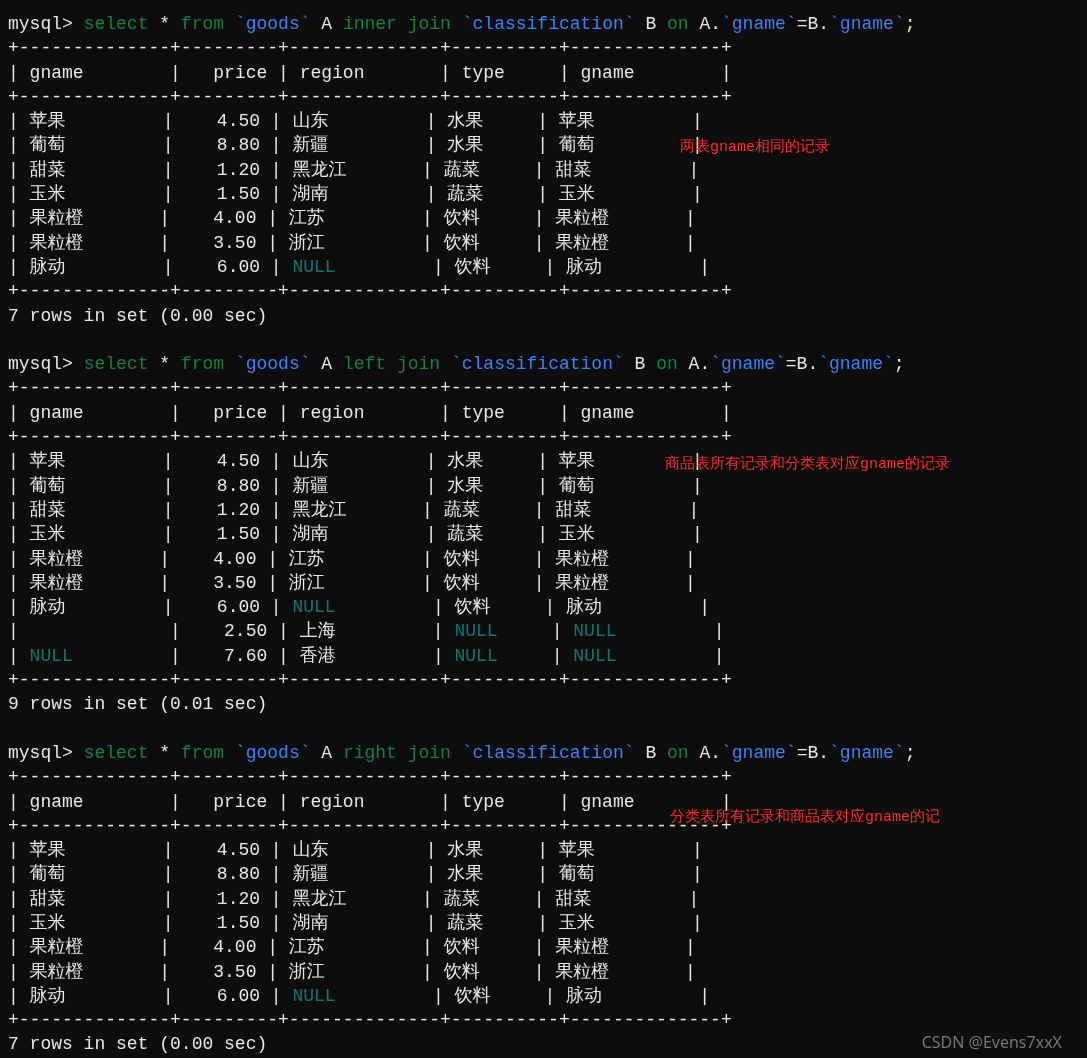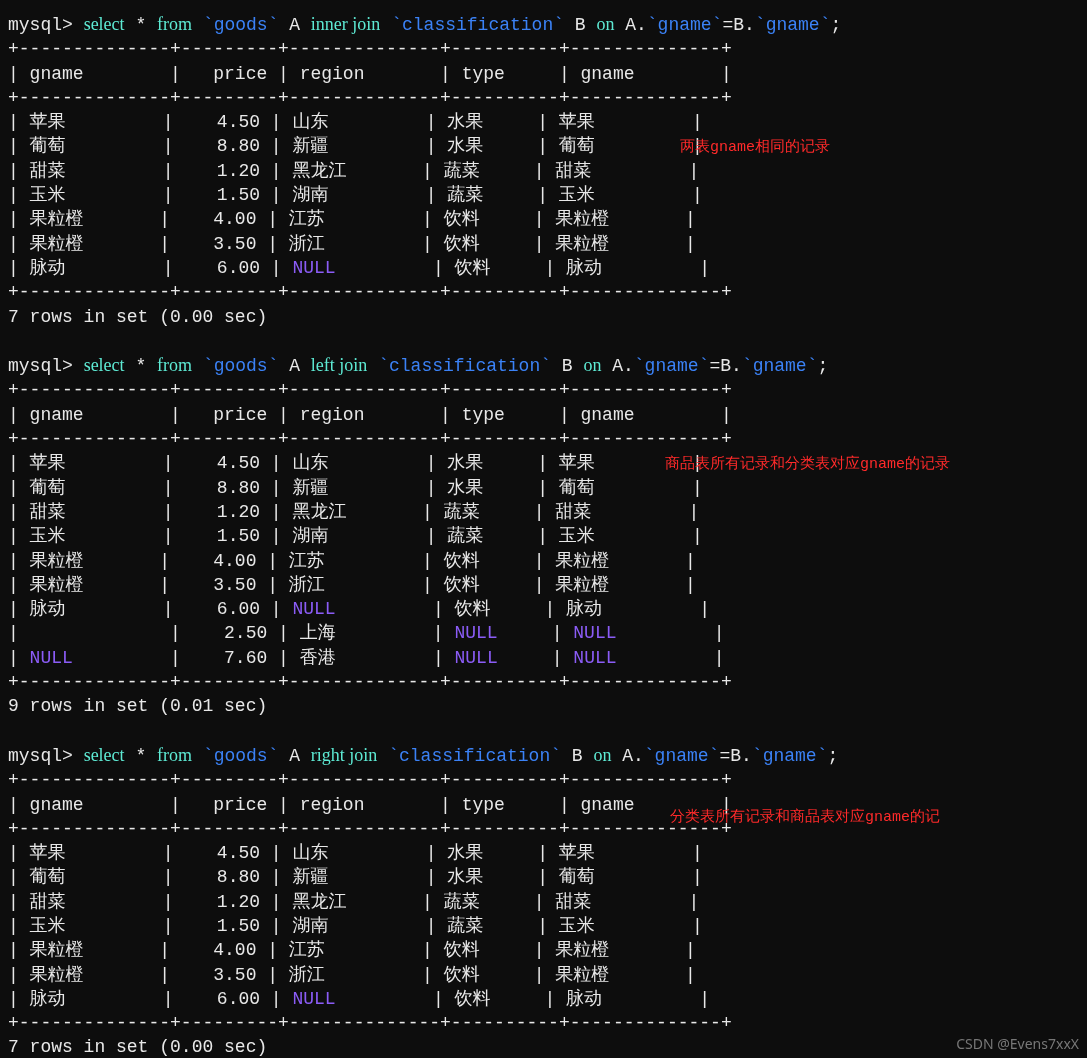--- a/index.html
+++ b/index.html
@@ -12,35 +12,35 @@
     line-height: 1.35;
     width: 1087px;
     height: 1058px;
     overflow: hidden;
   }
   .term {
     padding: 12px 8px;
     white-space: pre;
     position: relative;
   }
-  .kw   { color: #5eead4; font-family: Liberation Serif, serif; }         
+  .kw   { color: #15803d; }         
   .tick { color: #3b82f6; }         
-  .null { color: #8b5cf6; }         
+  .null { color: #0f766e; }         
   .ann  { color: #ff2a2a; font-weight: normal; }
   .ann-block {
     position: absolute;
     font-size: 15px;
     white-space: nowrap;
   }
   .watermark {
     position: absolute;
-    right: 8px;
+    right: 25px;
     bottom: 4px;
     color: #777;
-    font-size: 14px;
+    font-size: 16px;
     font-family: system-ui, sans-serif;
     margin-left: 36px;
   }
 </style>
 </head>
 <body>
 
 <div class="term" id="term"><div><div>mysql&gt; <span class="kw">select</span> * <span class="kw">from</span> <span class="tick">`goods`</span> A <span class="kw">inner join</span> <span class="tick">`classification`</span> B <span class="kw">on</span> A.<span class="tick">`gname`</span>=B.<span class="tick">`gname`</span>;</div><div>+--------------+---------+--------------+----------+--------------+</div><div>| gname        |   price | region       | type     | gname        |</div><div>+--------------+---------+--------------+----------+--------------+</div><div>| 苹果         |    4.50 | 山东         | 水果     | 苹果         |</div><div>| 葡萄         |    8.80 | 新疆         | 水果     | 葡萄         |</div><div>| 甜菜         |    1.20 | 黑龙江       | 蔬菜     | 甜菜         |</div><div>| 玉米         |    1.50 | 湖南         | 蔬菜     | 玉米         |</div><div>| 果粒橙       |    4.00 | 江苏         | 饮料     | 果粒橙       |</div><div>| 果粒橙       |    3.50 | 浙江         | 饮料     | 果粒橙       |</div><div>| 脉动         |    6.00 | <span class="null">NULL</span>         | 饮料     | 脉动         |</div><div>+--------------+---------+--------------+----------+--------------+</div><div>7 rows in set (0.00 sec)</div><div> </div></div><div><div>mysql&gt; <span class="kw">select</span> * <span class="kw">from</span> <span class="tick">`goods`</span> A <span class="kw">left join</span> <span class="tick">`classification`</span> B <span class="kw">on</span> A.<span class="tick">`gname`</span>=B.<span class="tick">`gname`</span>;</div><div>+--------------+---------+--------------+----------+--------------+</div><div>| gname        |   price | region       | type     | gname        |</div><div>+--------------+---------+--------------+----------+--------------+</div><div>| 苹果         |    4.50 | 山东         | 水果     | 苹果         |</div><div>| 葡萄         |    8.80 | 新疆         | 水果     | 葡萄         |</div><div>| 甜菜         |    1.20 | 黑龙江       | 蔬菜     | 甜菜         |</div><div>| 玉米         |    1.50 | 湖南         | 蔬菜     | 玉米         |</div><div>| 果粒橙       |    4.00 | 江苏         | 饮料     | 果粒橙       |</div><div>| 果粒橙       |    3.50 | 浙江         | 饮料     | 果粒橙       |</div><div>| 脉动         |    6.00 | <span class="null">NULL</span>         | 饮料     | 脉动         |</div><div>|              |    2.50 | 上海         | <span class="null">NULL</span>     | <span class="null">NULL</span>         |</div><div>| <span class="null">NULL</span>         |    7.60 | 香港         | <span class="null">NULL</span>     | <span class="null">NULL</span>         |</div><div>+--------------+---------+--------------+----------+--------------+</div><div>9 rows in set (0.01 sec)</div><div> </div></div><div><div>mysql&gt; <span class="kw">select</span> * <span class="kw">from</span> <span class="tick">`goods`</span> A <span class="kw">right join</span> <span class="tick">`classification`</span> B <span class="kw">on</span> A.<span class="tick">`gname`</span>=B.<span class="tick">`gname`</span>;</div><div>+--------------+---------+--------------+----------+--------------+</div><div>| gname        |   price | region       | type     | gname        |</div><div>+--------------+---------+--------------+----------+--------------+</div><div>| 苹果         |    4.50 | 山东         | 水果     | 苹果         |</div><div>| 葡萄         |    8.80 | 新疆         | 水果     | 葡萄         |</div><div>| 甜菜         |    1.20 | 黑龙江       | 蔬菜     | 甜菜         |</div><div>| 玉米         |    1.50 | 湖南         | 蔬菜     | 玉米         |</div><div>| 果粒橙       |    4.00 | 江苏         | 饮料     | 果粒橙       |</div><div>| 果粒橙       |    3.50 | 浙江         | 饮料     | 果粒橙       |</div><div>| 脉动         |    6.00 | <span class="null">NULL</span>         | 饮料     | 脉动         |</div><div>+--------------+---------+--------------+----------+--------------+</div><div>7 rows in set (0.00 sec)</div><div> </div></div><div class="ann ann-block" style="top: 138px; left: 680px;">两表gname相同的记录</div><div class="ann ann-block" style="top: 455px; left: 665px;">商品表所有记录和分类表对应gname的记录</div><div class="ann ann-block" style="top: 808px; left: 670px;">分类表所有记录和商品表对应gname的记</div></div>
 <div class="watermark">CSDN @Evens7xxX</div>
 

